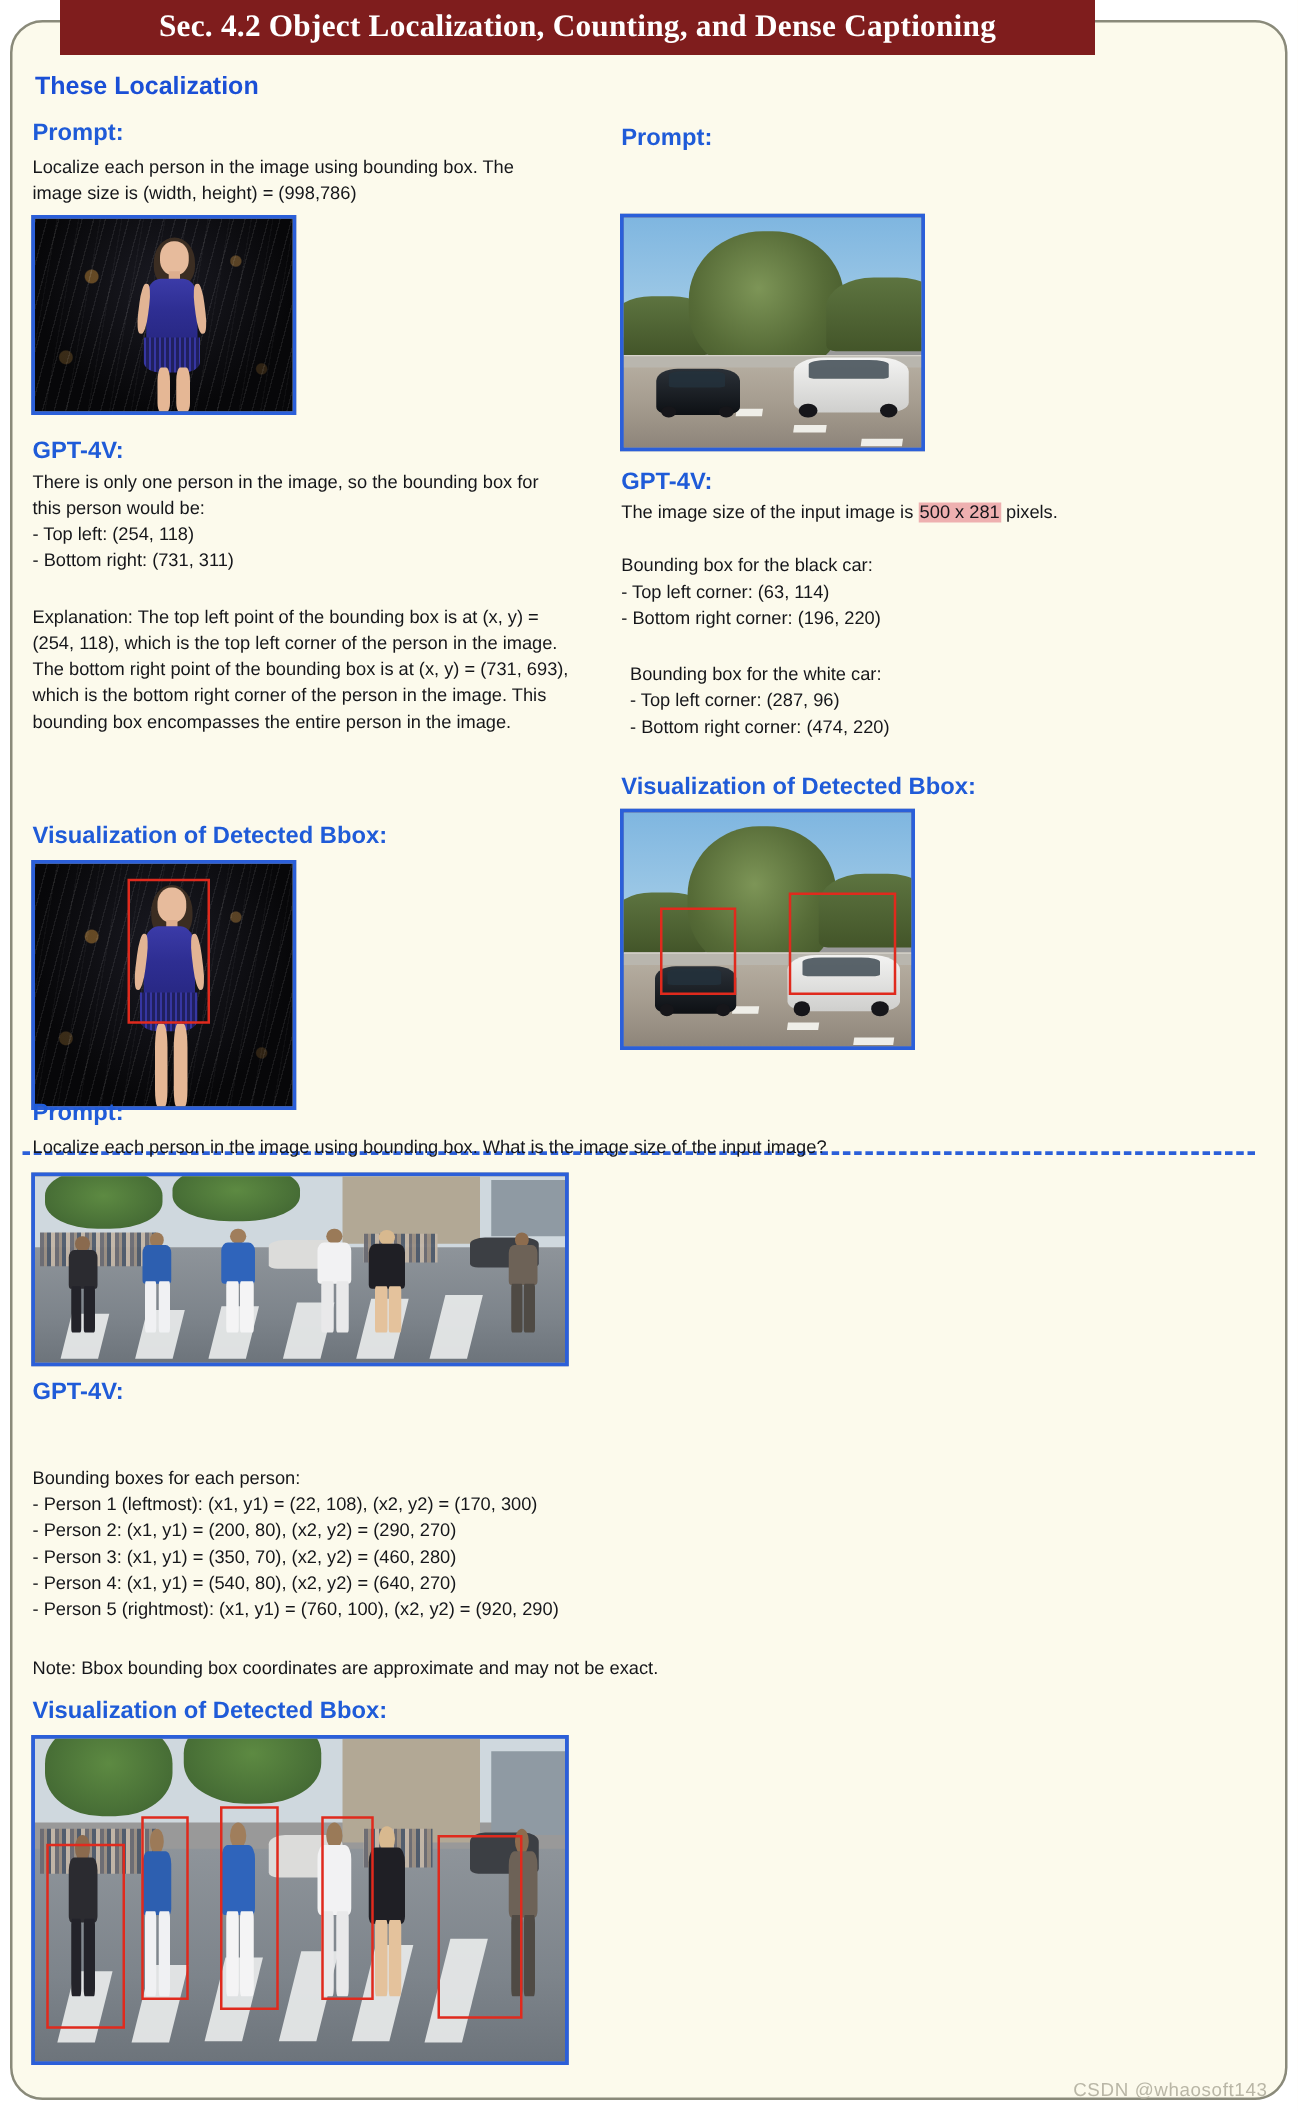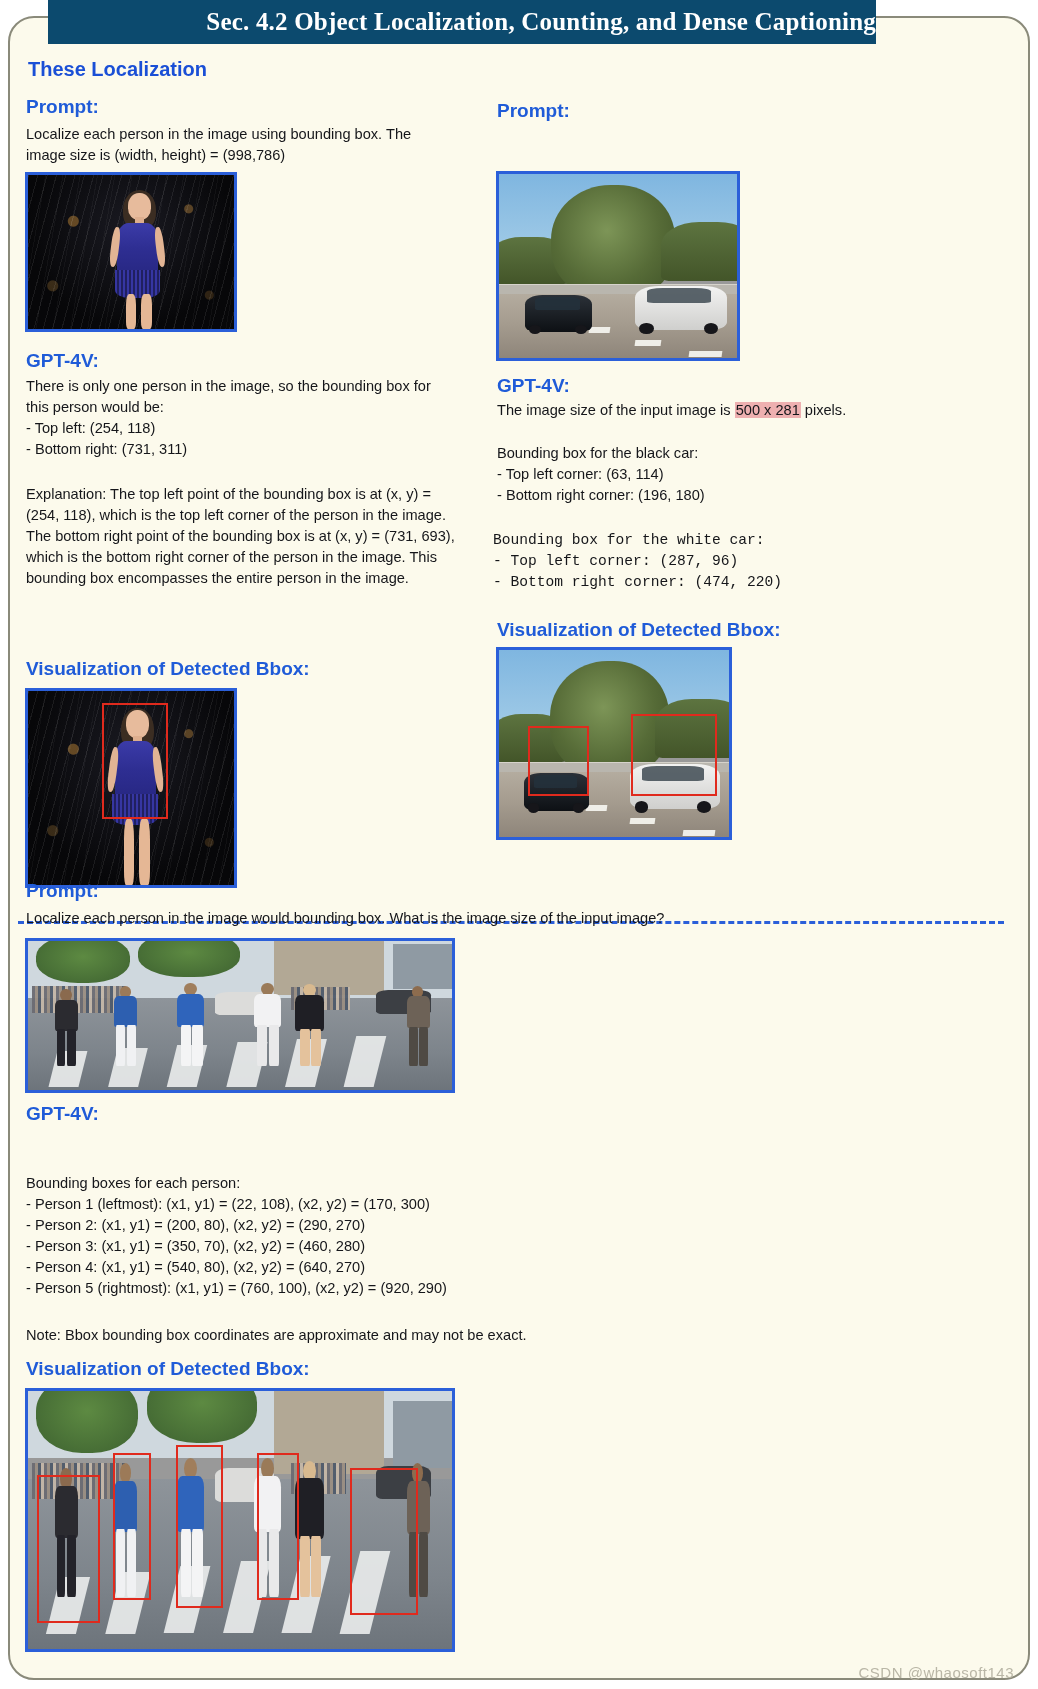--- a/index.html
+++ b/index.html
@@ -19,22 +19,22 @@
     left: 8px; top: 16px;
     width: 1022px; height: 1664px;
     background: #fcfaec;
     border: 2px solid #8a8a7a;
     border-radius: 26px;
   }
   .title-bar {
     position: absolute;
     left: 48px; top: 0px;
     width: 828px; height: 44px;
-    background: #0c4a6e;
-    display: flex; align-items: center; justify-content: flex-end;
+    background: #7f1d1d;
+    display: flex; align-items: center; justify-content: center;
     z-index: 5;
   }
   .title-bar span {
     font-family: "Liberation Serif", serif;
     font-weight: bold;
     font-size: 25px;
     color: #ffffff;
     letter-spacing: 0.2px;
     white-space: nowrap;
   }
@@ -239,23 +239,23 @@
     <div class="wheel" style="left:59%; top:81%; width:6%; height:6%;"></div>
     <div class="wheel" style="left:86%; top:81%; width:6%; height:6%;"></div>
   </div>
 
   <div class="blue-head" style="left:497px; top:375px;">GPT-4V:</div>
 
   <div class="body-text" style="left:497px; top:400px; width:440px;"><span>The image size of the input image is </span><span class="hl">500 x 281</span><span> pixels.</span></div>
 
   <div class="body-text" style="left:497px; top:443px; width:440px;">Bounding box for the black car:
 - Top left corner: (63, 114)
-- Bottom right corner: (196, 180)</div>
-
-  <div class="body-text" style="left:493px; top:530px; width:440px;font-family:Liberation Mono, monospace;">Bounding box for the white car:
+- Bottom right corner: (196, 220)</div>
+
+  <div class="body-text" style="left:504px; top:530px; width:440px;">Bounding box for the white car:
 - Top left corner: (287, 96)
 - Bottom right corner: (474, 220)</div>
 
   <div class="blue-head" style="left:497px; top:619px;">Visualization of Detected Bbox:</div>
 
   <div class="photo" style="left:496px; top:647px; width:236px; height:193px;">
     <div class="sky"></div>
     <div class="tree-row" style="left:-4%; top:34%; width:34%; height:26%;"></div>
     <div class="tree-big" style="left:22%; top:6%; width:52%; height:62%;"></div>
     <div class="tree-row" style="left:68%; top:26%; width:40%; height:32%;"></div>
@@ -273,21 +273,21 @@
     <div class="wheel" style="left:59%; top:81%; width:6%; height:6%;"></div>
     <div class="wheel" style="left:86%; top:81%; width:6%; height:6%;"></div>
     <div class="bbox" style="left:12.6%; top:40.5%; width:26.6%; height:37.7%;"></div>
     <div class="bbox" style="left:57.4%; top:34.2%; width:37.4%; height:44%;"></div>
   </div>
 
   <div class="divider"></div>
 
   <div class="blue-head" style="left:26px; top:880px;">Prompt:</div>
 
-  <div class="body-text" style="left:26px; top:908px; width:900px;">Localize each person in the image would bounding box. What is the image size of the input image?</div>
+  <div class="body-text" style="left:26px; top:908px; width:900px;">Localize each person in the image using bounding box. What is the image size of the input image?</div>
 
   <div class="photo" style="left:25px; top:938px; width:430px; height:155px;">
     <div class="street-sky" style="height:38%;"></div>
     <div class="bldg" style="left:58%; top:0; width:26%; height:36%;"></div>
     <div class="bldg" style="left:86%; top:2%; width:16%; height:30%; background:#8f9aa3;"></div>
     <div class="green" style="left:2%; top:-4%; width:22%; height:32%;"></div>
     <div class="green" style="left:26%; top:-6%; width:24%; height:30%;"></div>
     <div class="asphalt" style="top:38%; bottom:0;"></div>
     <div class="crowd" style="left:1%; top:30%; width:22%; height:18%;"></div>
     <div class="crowd" style="left:62%; top:31%; width:14%; height:15%;"></div>

